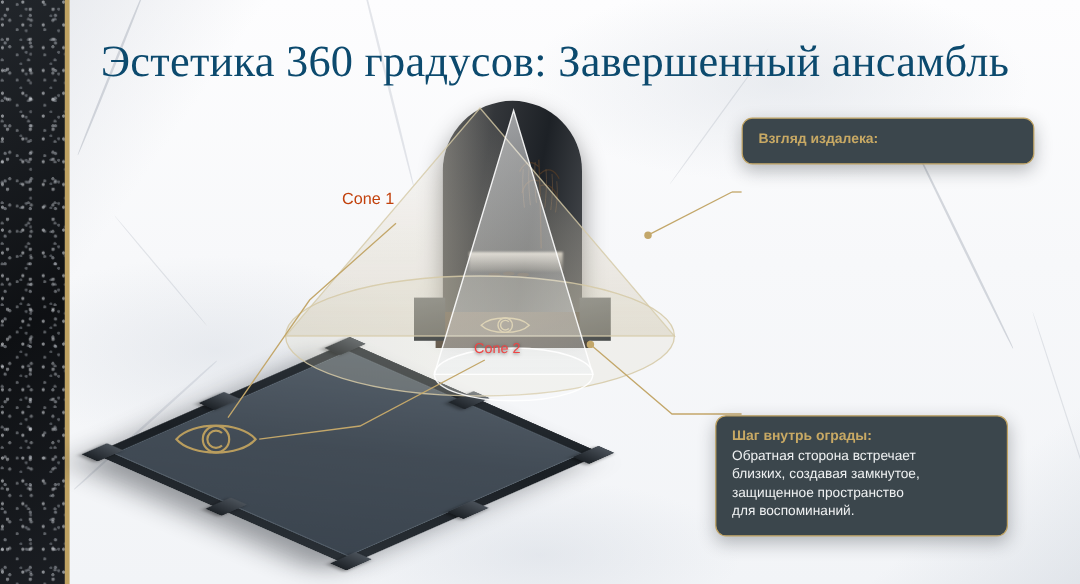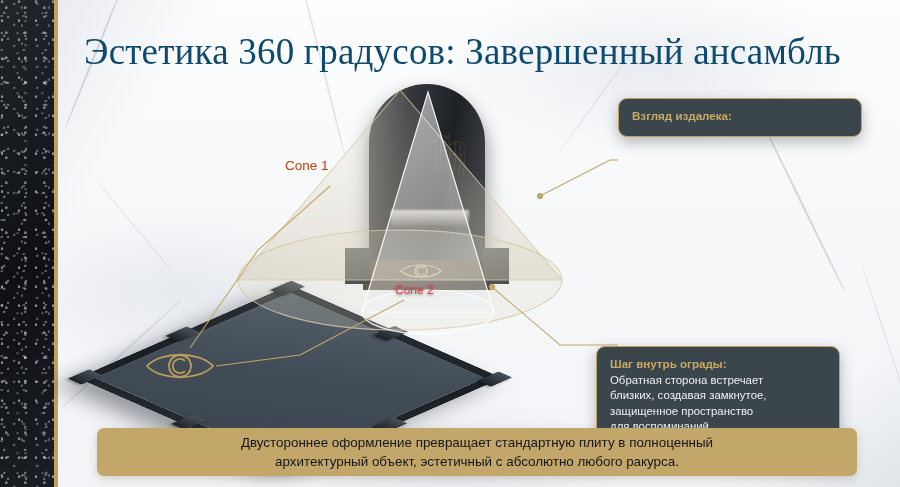--- a/index.html
+++ b/index.html
@@ -285,18 +285,14 @@
   </div>
 
   <div class="callout" id="callout-near">
     <span class="ct">Шаг внутрь ограды:</span>
     <span class="cb">Обратная сторона встречает
 близких, создавая замкнутое,
 защищенное пространство
 для воспоминаний.</span>
   </div>
 
-  <div class="banner">
-    <span>Двустороннее оформление превращает стандартную плиту в полноценный
-архитектурный объект, эстетичный с абсолютно любого ракурса.</span>
-  </div>
 
 </div>
 
 </body></html>

